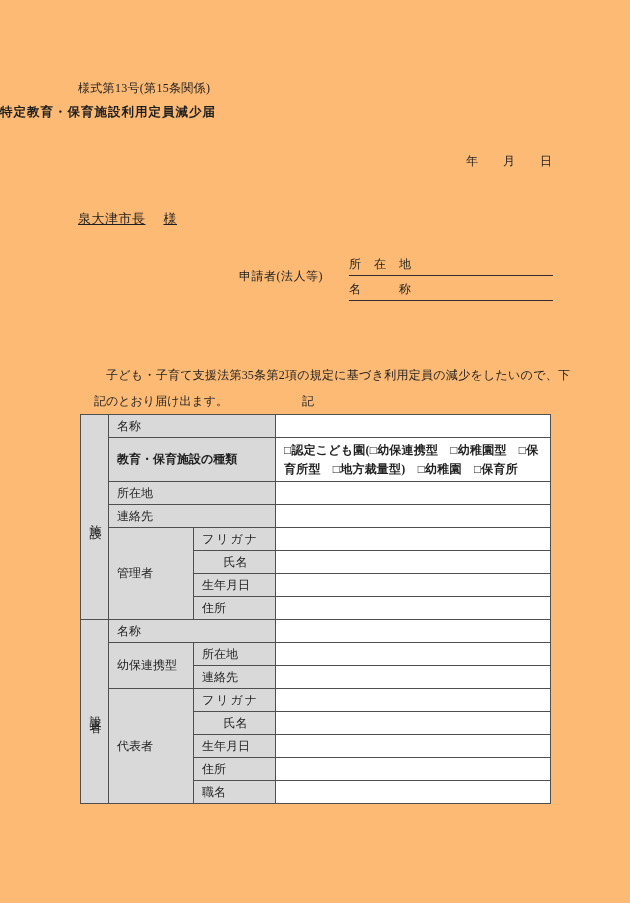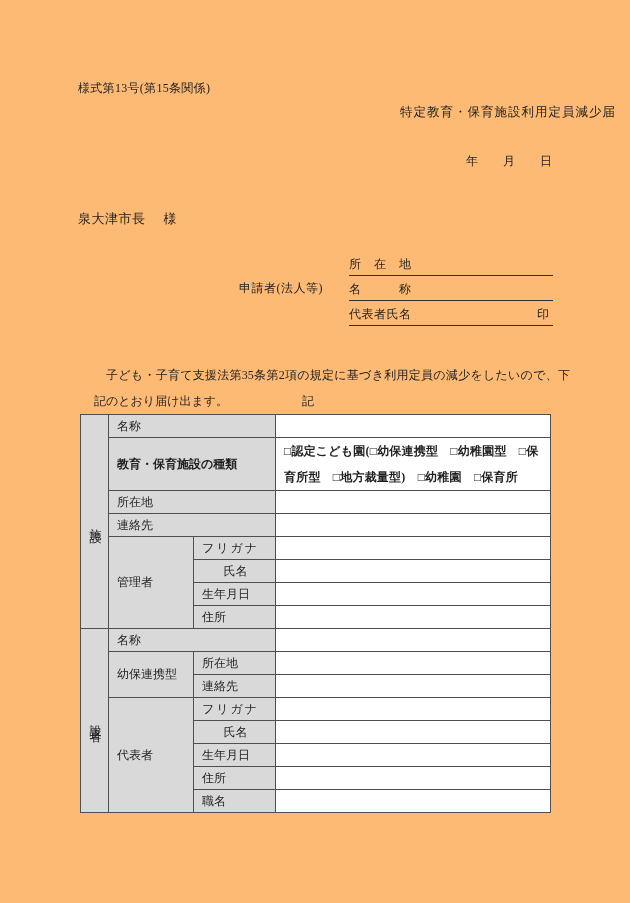--- a/index.html
+++ b/index.html
@@ -1,23 +1,23 @@
 <!DOCTYPE html>
 <html><head>
 <meta charset="utf-8">
 <style>
   html,body{margin:0;padding:0;background:#ffffff;}
   .page{
     position:relative;width:630px;height:903px;background:#fdba74;
     font-family:"Liberation Serif","DejaVu Serif",serif;color:#1f1f1f;overflow:hidden;
   }
   .form-number{position:absolute;left:78px;top:80px;font-size:12px;letter-spacing:0.3px;}
-  .doc-title{position:absolute;left:0;top:104px;width:616px;text-align:right;font-size:12.5px;letter-spacing:1px;}
+  .doc-title{position:absolute;left:0;top:104px;width:616px;text-align:left;font-size:12.5px;letter-spacing:1px;font-weight:bold;}
   .date-line{position:absolute;top:153px;right:78px;display:flex;gap:25px;font-size:12px;}
-  .addressee{position:absolute;left:78px;top:210px;font-size:13px;letter-spacing:0.5px;}
+  .addressee{position:absolute;left:78px;top:210px;font-size:13px;letter-spacing:0.5px;text-decoration:underline;}
   .addressee .honorific{margin-left:18px;}
   .applicant{position:absolute;left:197px;top:251px;width:356px;display:flex;font-size:12px;}
   .applicant-label{width:98px;display:flex;align-items:center;letter-spacing:0.5px;margin-left:42px;}
   .applicant-lines{flex:1;margin-left:12px;}
   .app-line{height:25px;border-bottom:1px solid #2e2e2e;display:flex;align-items:flex-end;padding-bottom:2px;box-sizing:border-box;}
   .jlabel{display:inline-block;width:62px;text-align:justify;text-align-last:justify;}
   .app-value{flex:1;}
   .seal{padding-right:4px;}
   .body-par{position:absolute;left:78px;top:346px;width:476px;margin:16px;font-size:12px;line-height:26px;text-indent:1em;text-align:justify;}
   .record-marker{position:absolute;left:0;top:393px;width:616px;text-align:center;font-size:12px;}
@@ -27,21 +27,21 @@
   }
   table.form-table td{
     border:1px solid #4f4f4f;box-sizing:border-box;vertical-align:middle;
     padding:0 6px 0 8px;overflow:hidden;
   }
   tr.row{height:23px;}
   tr.tall{height:44px;font-weight:bold;}
   td.lbl{background:#d9d9d9;}
   td.sec{background:#d9d9d9;text-align:center;padding:0;}
   td.val{background:#ffffff;padding:0 6px;}
-  td.species{line-height:26px;padding:3px 4px 3px 6px;letter-spacing:0.2px;}
+  td.species{line-height:19px;padding:3px 4px 3px 6px;letter-spacing:0.2px;}
   .vtext{writing-mode:vertical-rl;text-orientation:upright;letter-spacing:3px;line-height:1;display:inline-block;}
   td.dash-b{border-bottom:1px dashed #b3b3b3;}
   td.dash-t{border-top:1px dashed #b3b3b3;text-align:center;}
   td.ls{letter-spacing:2px;}
 </style>
 </head>
 <body>
 
 <div class="page">
 
@@ -61,25 +61,20 @@
   <div class="applicant">
     <div class="applicant-label">申請者(法人等)</div>
     <div class="applicant-lines">
       <div class="app-line">
         <span class="jlabel">所在地</span>
         <span class="app-value"></span>
       </div>
       <div class="app-line">
         <span class="jlabel">名称</span>
         <span class="app-value"></span>
-      </div>
-      <div class="app-line">
-        <span class="jlabel">代表者氏名</span>
-        <span class="app-value"></span>
-        <span class="seal">印</span>
       </div>
     </div>
   </div>
 
   <p class="body-par">子ども・子育て支援法第35条第2項の規定に基づき利用定員の減少をしたいので、下記のとおり届け出ます。</p>
   <div class="record-marker">記</div>
 
   <table class="form-table">
     <colgroup>
         <col style="width:28px">

